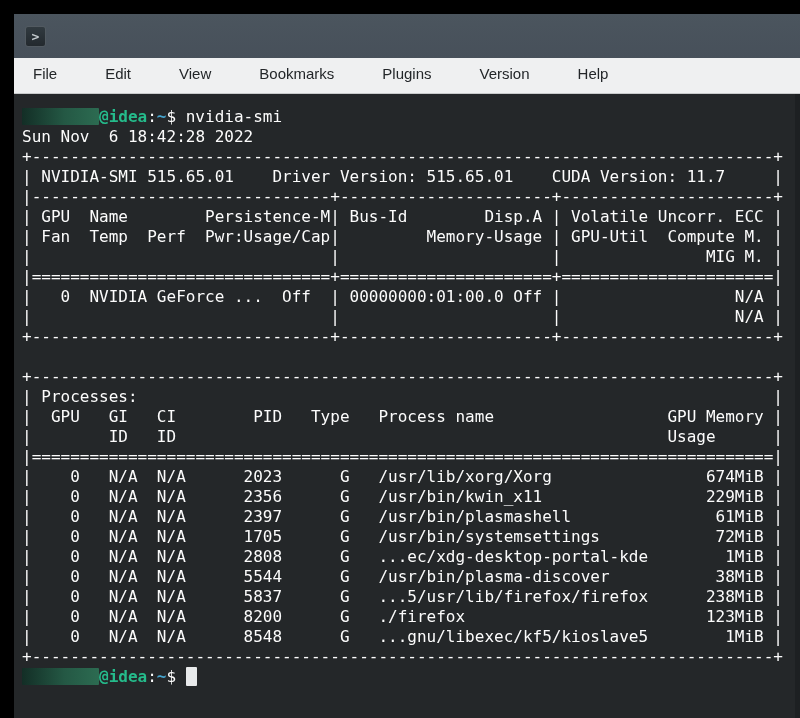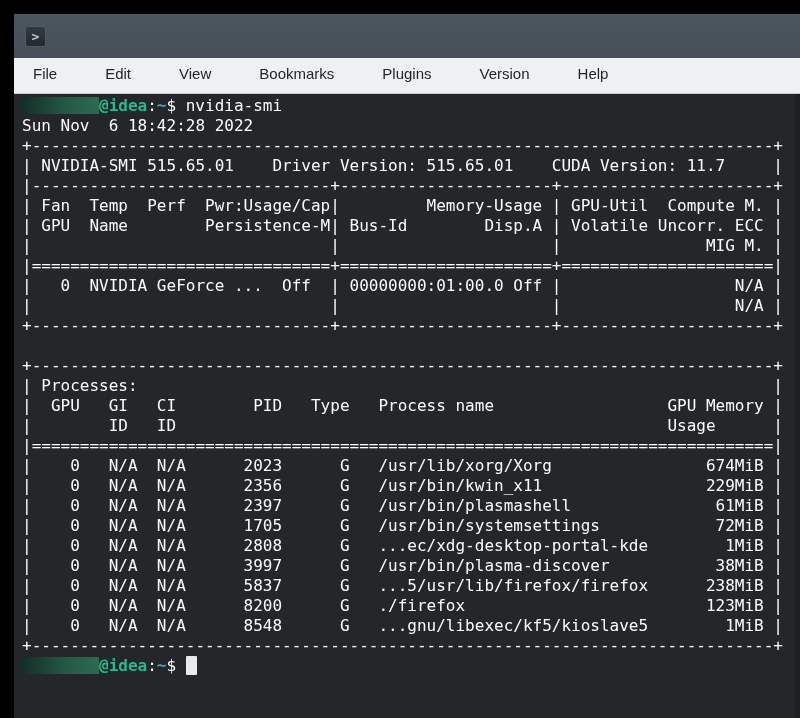--- a/index.html
+++ b/index.html
@@ -53,21 +53,21 @@
   .menu-item{
     padding:7px 13px;
     margin-right:22px;
     border-radius:2px;
     cursor:default;
     white-space:nowrap;
   }
   .terminal{
     flex:1 1 auto;
     background:var(--term-bg);
-    padding:2px 0 0 8px;
+    padding:13px 0 0 8px;
     position:relative;
     overflow:hidden;
     font:16px/20px "DejaVu Sans Mono", monospace;
     color:var(--term-fg);
   }
   .scroll-strip{
     position:absolute;right:0;top:0;bottom:0;width:5px;
     background:#1d2022;
   }
   .t-line{
@@ -113,39 +113,39 @@
       <div class="menu-item">Help</div>
     </div>
 
   <div class="terminal" id="terminal">
     <div id="terminal-lines">
         <div class="t-line"><span class="redact"></span><span class="host">@idea</span><span>:</span><span class="path">~</span><span>$</span><span> nvidia-smi</span></div>
         <div class="t-line">Sun Nov  6 18:42:28 2022</div>
         <div class="t-line">+-----------------------------------------------------------------------------+</div>
         <div class="t-line">| NVIDIA-SMI 515.65.01    Driver Version: 515.65.01    CUDA Version: 11.7     |</div>
         <div class="t-line">|-------------------------------+----------------------+----------------------+</div>
+        <div class="t-line">| GPU  Name        Persistence-M| Bus-Id        Disp.A | Volatile Uncorr. ECC |</div>
         <div class="t-line">| Fan  Temp  Perf  Pwr:Usage/Cap|         Memory-Usage | GPU-Util  Compute M. |</div>
-        <div class="t-line">| GPU  Name        Persistence-M| Bus-Id        Disp.A | Volatile Uncorr. ECC |</div>
         <div class="t-line">|                               |                      |               MIG M. |</div>
         <div class="t-line">|===============================+======================+======================|</div>
         <div class="t-line">|   0  NVIDIA GeForce ...  Off  | 00000000:01:00.0 Off |                  N/A |</div>
         <div class="t-line">|                               |                      |                  N/A |</div>
         <div class="t-line">+-------------------------------+----------------------+----------------------+</div>
         <div class="t-line"></div>
         <div class="t-line">+-----------------------------------------------------------------------------+</div>
         <div class="t-line">| Processes:                                                                  |</div>
         <div class="t-line">|  GPU   GI   CI        PID   Type   Process name                  GPU Memory |</div>
         <div class="t-line">|        ID   ID                                                   Usage      |</div>
         <div class="t-line">|=============================================================================|</div>
         <div class="t-line">|    0   N/A  N/A      2023      G   /usr/lib/xorg/Xorg                674MiB |</div>
         <div class="t-line">|    0   N/A  N/A      2356      G   /usr/bin/kwin_x11                 229MiB |</div>
         <div class="t-line">|    0   N/A  N/A      2397      G   /usr/bin/plasmashell               61MiB |</div>
         <div class="t-line">|    0   N/A  N/A      1705      G   /usr/bin/systemsettings            72MiB |</div>
         <div class="t-line">|    0   N/A  N/A      2808      G   ...ec/xdg-desktop-portal-kde        1MiB |</div>
-        <div class="t-line">|    0   N/A  N/A      3997      G   /usr/bin/plasma-discover           38MiB |</div>
+        <div class="t-line">|    0   N/A  N/A      5544      G   /usr/bin/plasma-discover           38MiB |</div>
         <div class="t-line">|    0   N/A  N/A      5837      G   ...5/usr/lib/firefox/firefox      238MiB |</div>
         <div class="t-line">|    0   N/A  N/A      8200      G   ./firefox                         123MiB |</div>
         <div class="t-line">|    0   N/A  N/A      8548      G   ...gnu/libexec/kf5/kioslave5        1MiB |</div>
         <div class="t-line">+-----------------------------------------------------------------------------+</div>
         <div class="t-line"><span class="redact"></span><span class="host">@idea</span><span>:</span><span class="path">~</span><span>$</span> <span class="cursor"></span></div>
       </div>
     <div class="scroll-strip"></div>
   </div>
 
 </div>

